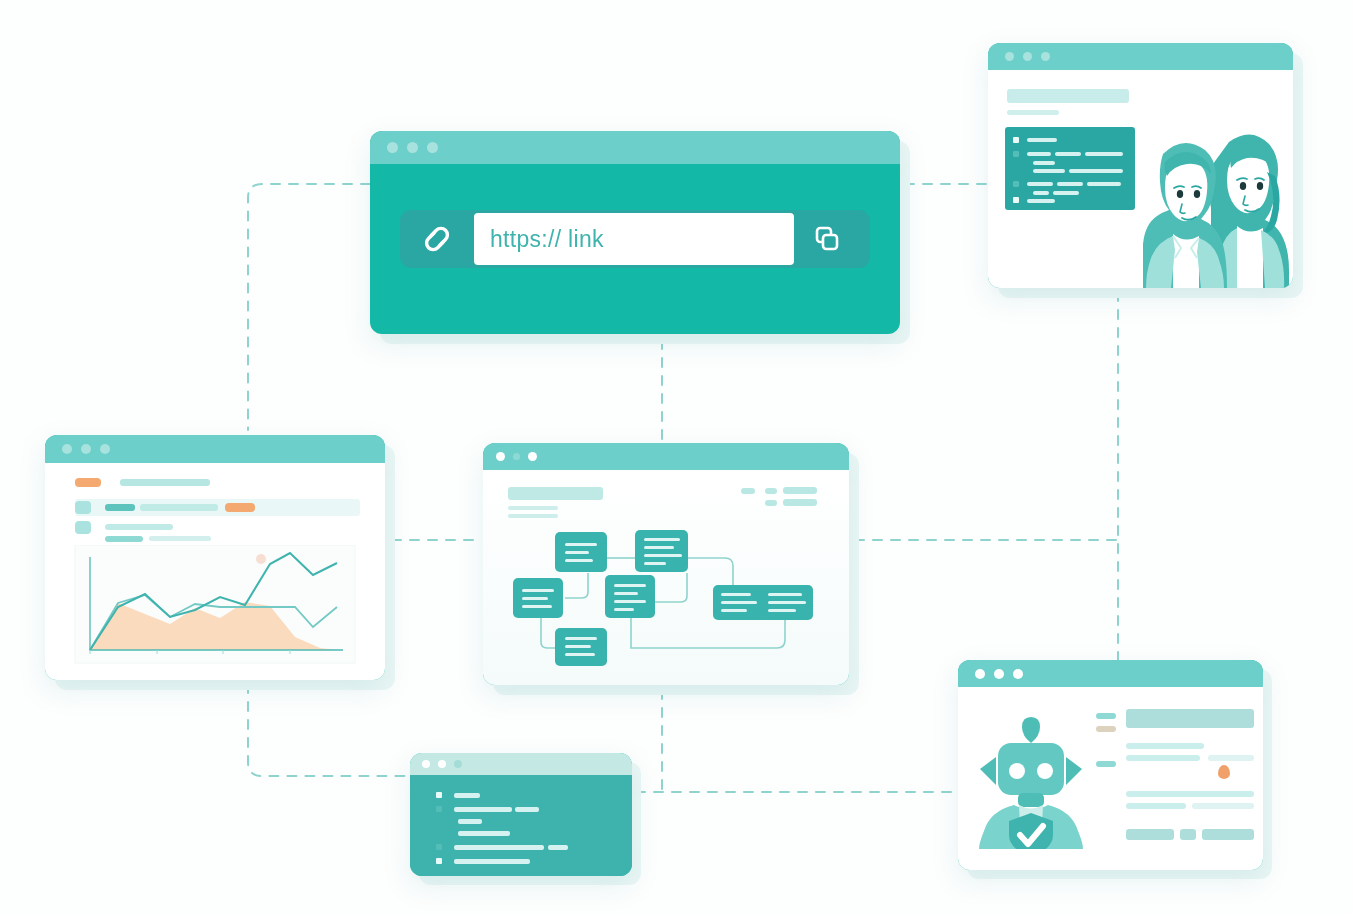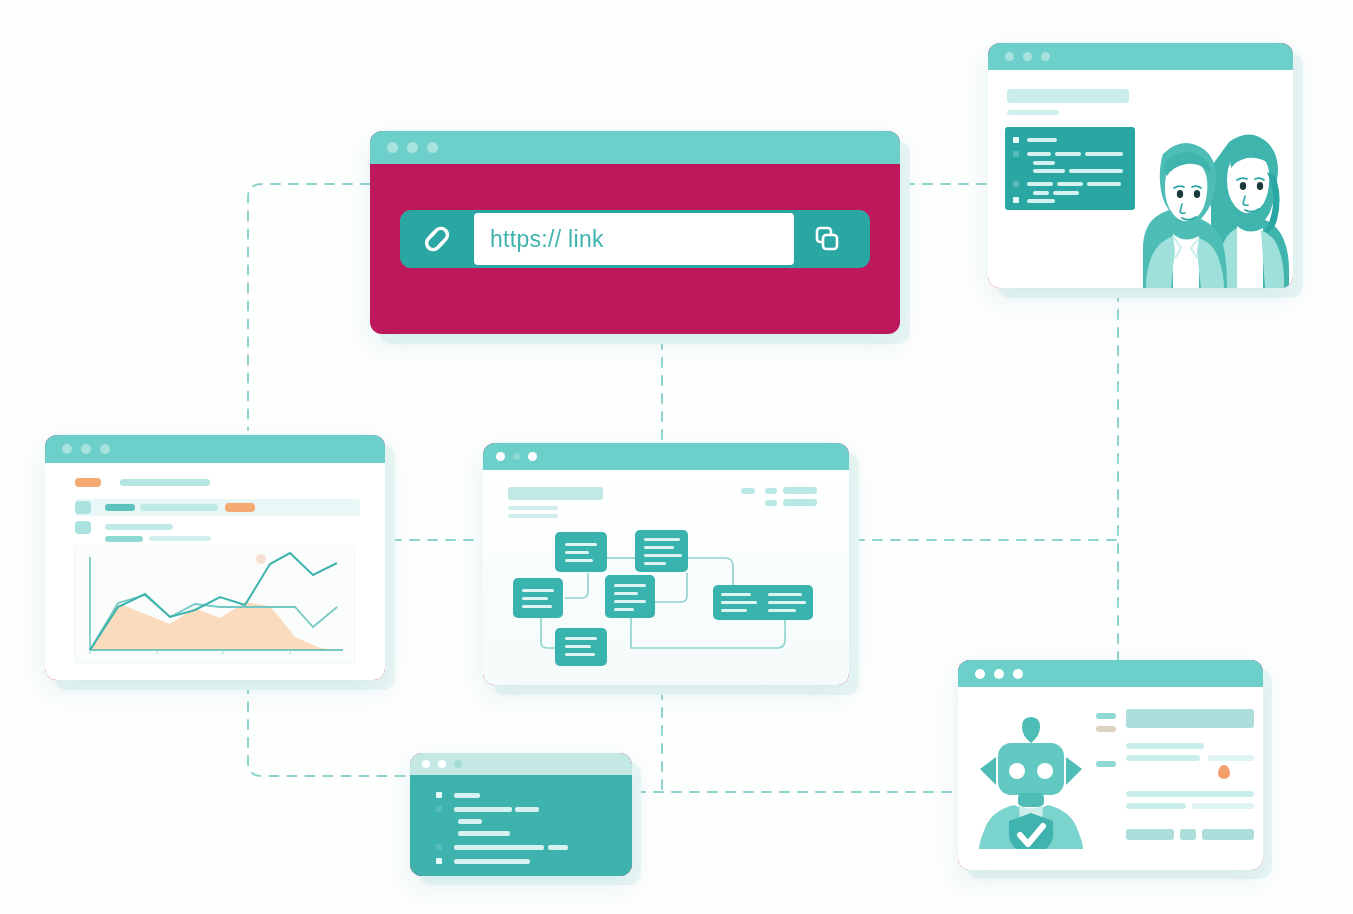--- a/index.html
+++ b/index.html
@@ -6,21 +6,21 @@
   html, body {
     width: 1353px; height: 914px;
     background: #ffffff;
     font-family: "Liberation Sans", sans-serif;
     overflow: hidden;
   }
   #stage { position: relative; width: 1353px; height: 914px; background: #fdfefe; }
 
   #connectors { position: absolute; left: 0; top: 0; width: 1353px; height: 914px; pointer-events: none; }
 
-  .win { position: absolute; border-radius: 12px; background: #be185d;
+  .win { position: absolute; border-radius: 12px; background: #14b8a6;
          box-shadow: 0 10px 26px rgba(120,185,185,.18); overflow: hidden; }
   .win-shadow { position:absolute; border-radius:12px; background:#eaf7f6; }
   .bar { width: 100%; display: flex; align-items: center; gap: 9px; padding-left: 17px; }
   .dot { border-radius: 50%; }
 
   
   #w-url { left: 370px; top: 131px; width: 530px; height: 203px; }
   #w-url .bar { height: 33px; background: #6ccfc9; }
   #w-url .dot { width: 11px; height: 11px; background: #a7e2de; }
   .url-row { position:absolute; left:30px; top:79px; width:470px; height:58px;

